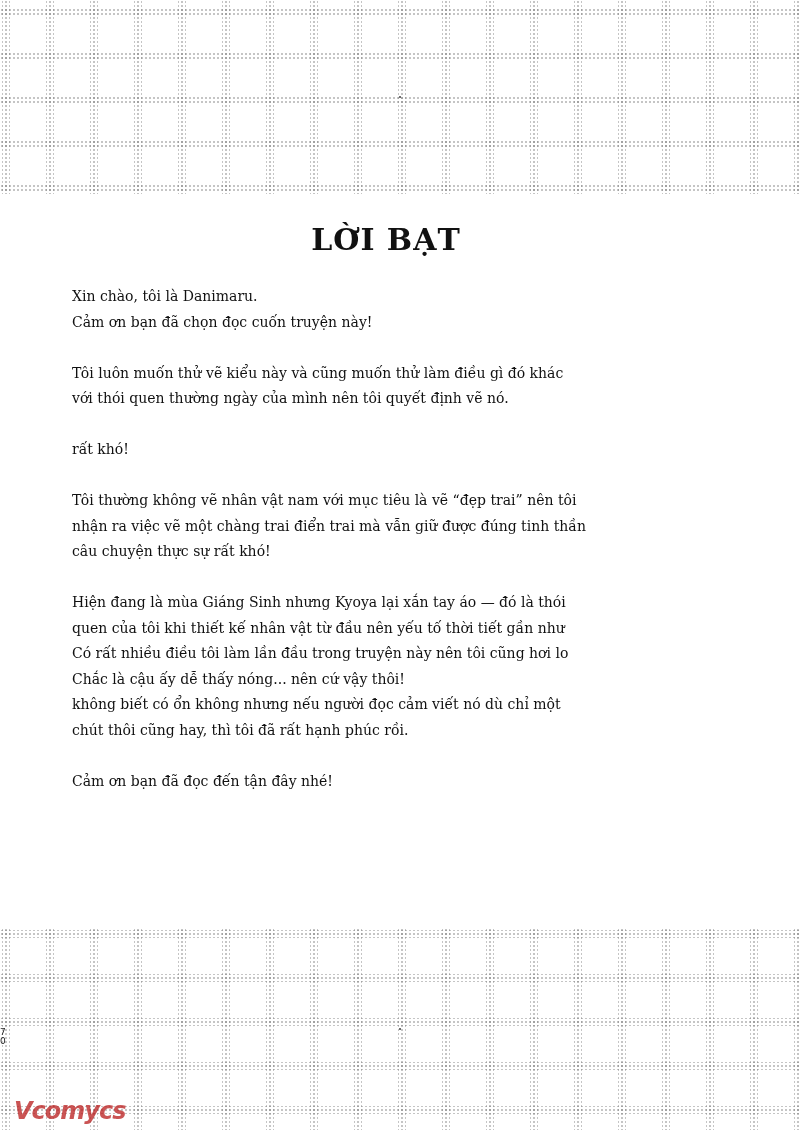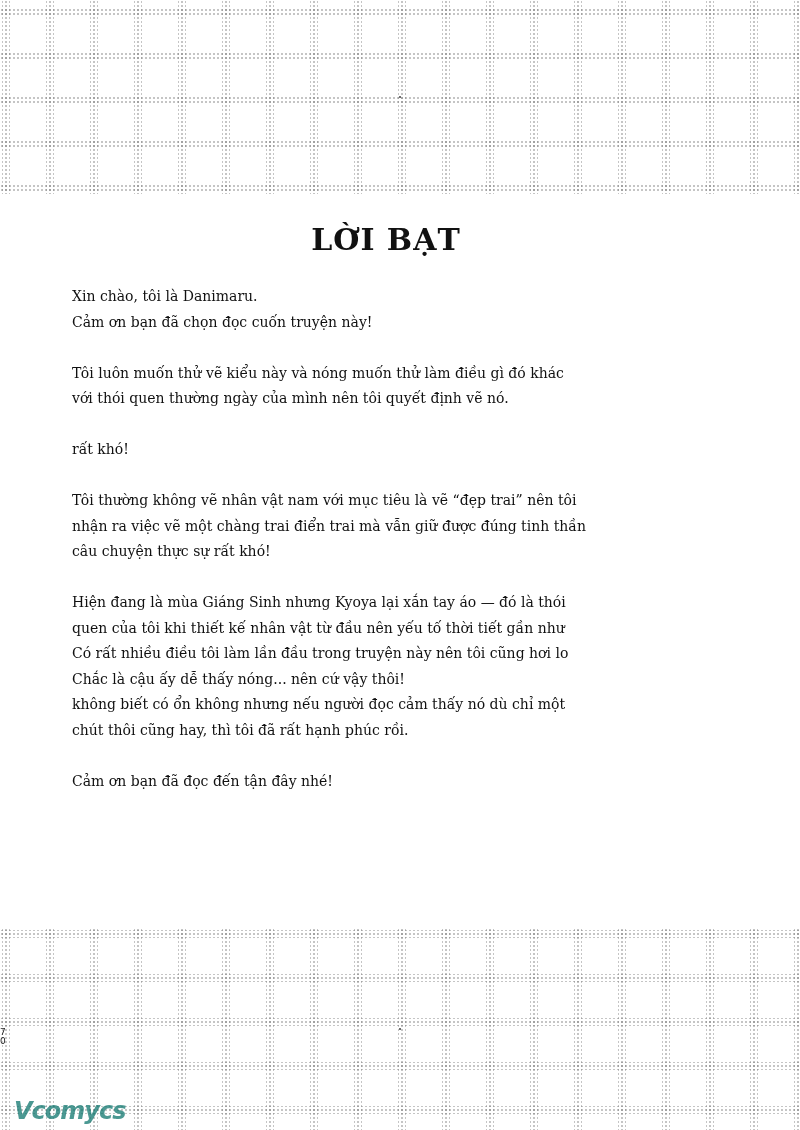--- a/index.html
+++ b/index.html
@@ -29,21 +29,21 @@
     }
     .content p { margin: 0 0 25.5px 0; }
     .content .line { display: block; white-space: nowrap; }
     .page-num {
       position: absolute; left: 0; top: 1028px; font-family: "DejaVu Sans", sans-serif;
       font-size: 9px; line-height: 9px; color: #222;
     }
     .watermark {
       position: absolute; left: 14px; top: 1097px;
       font-family: "DejaVu Sans", sans-serif; font-style: italic; font-weight: bold;
-      font-size: 24px; color: #0f766e; opacity: 0.75; letter-spacing: -1px; text-align: right;
+      font-size: 24px; color: #b91c1c; opacity: 0.75; letter-spacing: -1px; text-align: right;
     }
   </style>
 </head>
 <body>
 
 <div class="grid-band top">
   <svg class="grid-svg" width="800" height="194">
     <defs>
       <pattern id="dotsH" x="0" y="0" width="4" height="4" patternUnits="userSpaceOnUse">
         <circle cx="2" cy="2" r="0.75" fill="#555"></circle>
@@ -117,37 +117,37 @@
 </div>
 
 <h1 class="title">LỜI BẠT</h1>
 
 <div class="content">
   <p>
     <span class="line">Xin chào, tôi là Danimaru.</span>
     <span class="line">Cảm ơn bạn đã chọn đọc cuốn truyện này!</span>
   </p>
   <p>
-    <span class="line">Tôi luôn muốn thử vẽ kiểu này và nóng muốn thử làm điều gì đó khác</span>
+    <span class="line">Tôi luôn muốn thử vẽ kiểu này và cũng muốn thử làm điều gì đó khác</span>
     <span class="line">với thói quen thường ngày của mình nên tôi quyết định vẽ nó.</span>
   </p>
   <p>
     <span class="line">rất khó!</span>
   </p>
   <p>
     <span class="line">Tôi thường không vẽ nhân vật nam với mục tiêu là vẽ “đẹp trai” nên tôi</span>
     <span class="line">nhận ra việc vẽ một chàng trai điển trai mà vẫn giữ được đúng tinh thần</span>
     <span class="line">câu chuyện thực sự rất khó!</span>
   </p>
   <p>
     <span class="line">Hiện đang là mùa Giáng Sinh nhưng Kyoya lại xắn tay áo — đó là thói</span>
     <span class="line">quen của tôi khi thiết kế nhân vật từ đầu nên yếu tố thời tiết gần như</span>
     <span class="line">Có rất nhiều điều tôi làm lần đầu trong truyện này nên tôi cũng hơi lo</span>
     <span class="line">Chắc là cậu ấy dễ thấy nóng... nên cứ vậy thôi!</span>
-    <span class="line">không biết có ổn không nhưng nếu người đọc cảm thấy nó dù chỉ một</span>
+    <span class="line">không biết có ổn không nhưng nếu người đọc cảm viết nó dù chỉ một</span>
     <span class="line">chút thôi cũng hay, thì tôi đã rất hạnh phúc rồi.</span>
   </p>
   <p>
     <span class="line">Cảm ơn bạn đã đọc đến tận đây nhé!</span>
   </p>
 </div>
 
 <div class="page-num">
   <div>7</div>
   <div>0</div>

